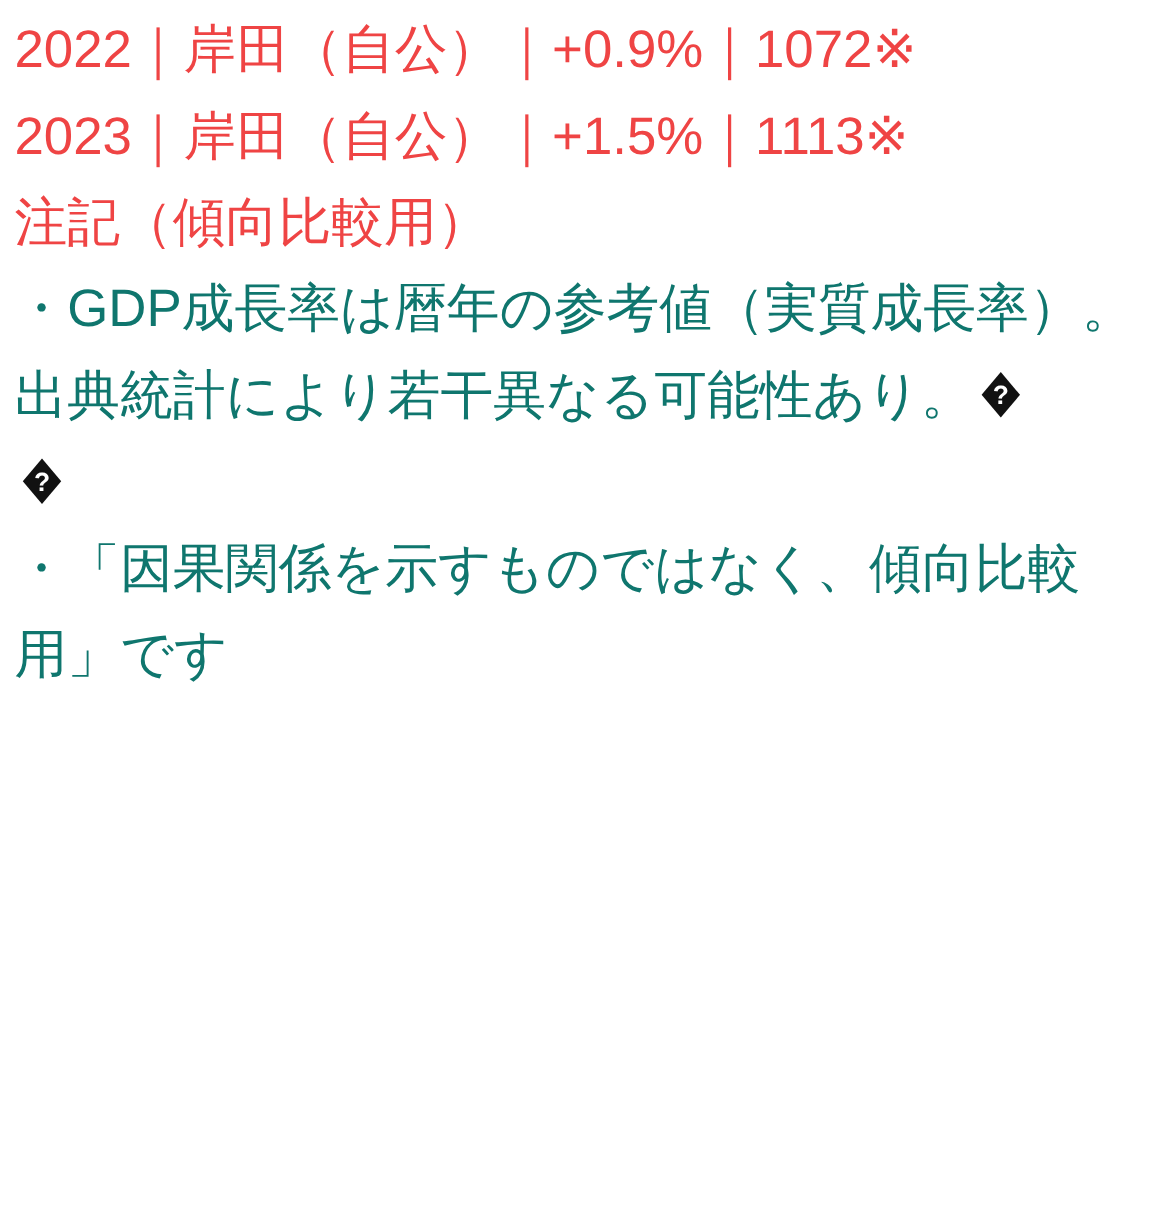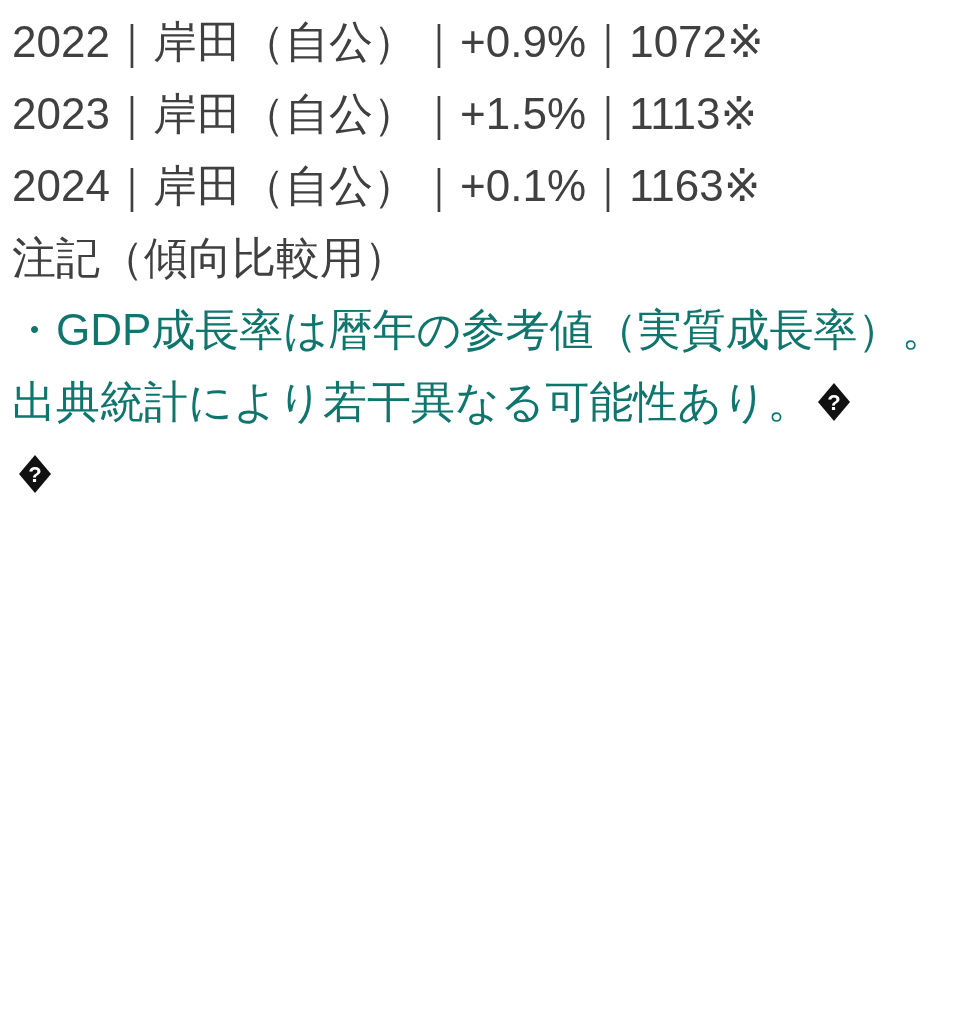--- a/index.html
+++ b/index.html
@@ -18,21 +18,21 @@
     width: 967px;
     height: 1023px;
     box-sizing: border-box;
     padding: 6px 8px 0 12px;
   }
   .line {
     font-size: 44px;
     line-height: 72px;
     white-space: pre-wrap;
     letter-spacing: 0px;
-    color: #404040;
+    color: #ef4444;
   }
   .para {
     font-size: 44px;
     line-height: 72px;
     white-space: pre-wrap;
     color: #0f766e;
   }
   .repl {
     display: inline-block;
     width: 34px;
@@ -43,29 +43,29 @@
   }
   .repl svg { display: block; }
 </style>
 </head>
 <body>
 
 <div class="page">
 
   <div class="line">2022｜岸田（自公）｜+0.9%｜1072※</div>
   <div class="line">2023｜岸田（自公）｜+1.5%｜1113※</div>
-  <div class="line">2024｜岸田（自公）｜+0.1%｜1163※</div>
 
   <div class="line">注記（傾向比較用）</div>
 
   <div class="para"><span>・GDP成長率は暦年の参考値（実質成長率）。出典統計により若干異なる可能性あり。</span><span class="repl"><svg width="34" height="40" viewBox="0 0 34 40" xmlns="http://www.w3.org/2000/svg">
           <polygon points="17,1 33,20 17,39 1,20" fill="#111111"></polygon>
           <text x="17" y="28" font-family="Liberation Sans, sans-serif" font-size="22" font-weight="bold" fill="#ffffff" text-anchor="middle">?</text>
         </svg></span></div>
 
   <div class="para"><span class="repl"><svg width="34" height="40" viewBox="0 0 34 40" xmlns="http://www.w3.org/2000/svg">
           <polygon points="17,1 33,20 17,39 1,20" fill="#111111"></polygon>
           <text x="17" y="28" font-family="Liberation Sans, sans-serif" font-size="22" font-weight="bold" fill="#ffffff" text-anchor="middle">?</text>
         </svg></span></div>
 
 
+  <div class="para"><span>・「因果関係を示すものではなく、傾向比較用」です</span></div>
 
 </div>
 
 </body></html>

